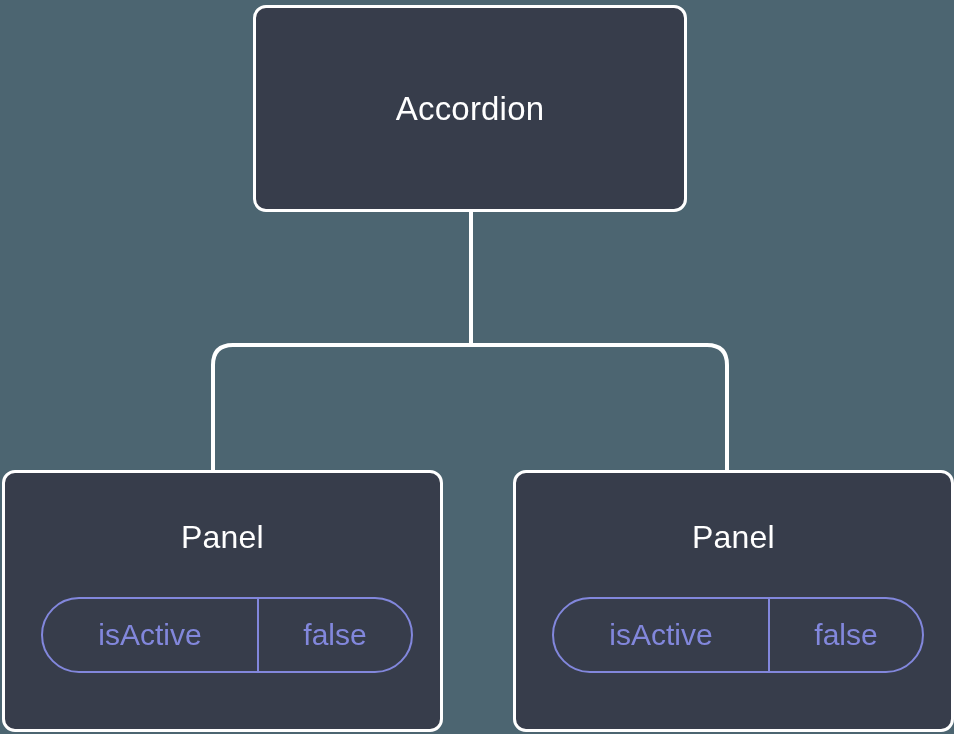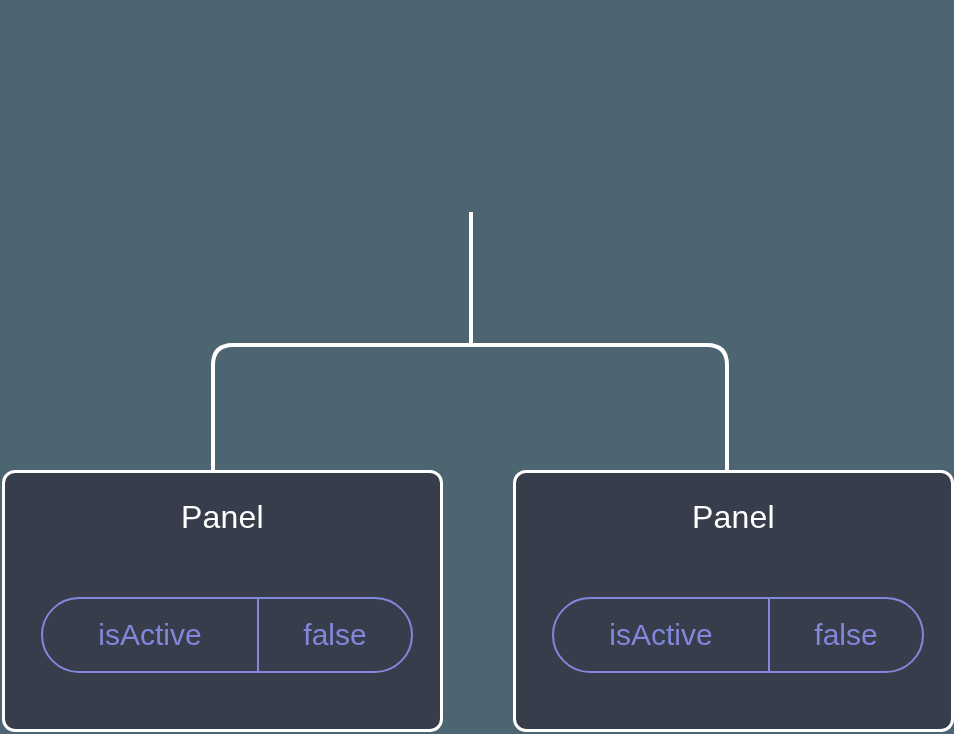--- a/index.html
+++ b/index.html
@@ -57,21 +57,21 @@
     font-size: 33px;
     line-height: 1;
   }
 
   
   .node-child {
     top: 470px;
     width: 441px;
     height: 262px;
     justify-content: flex-start;
-    padding-top: 26px;
+    padding-top: 46px;
   }
 
   .node-child-left  { left: 2px; }
   .node-child-right { left: 513px; }
 
   .node-title {
     color: #FFFFFF;
     font-size: 32px;
     font-weight: 400;
     letter-spacing: 0.2px;
@@ -127,20 +127,23 @@
 
   <svg id="connectors" viewBox="0 0 954 734" width="954" height="734" xmlns="http://www.w3.org/2000/svg">
 
     <path d="M 471 212 L 471 345" fill="none" stroke="#FFFFFF" stroke-width="4" stroke-linecap="butt"></path>
 
     <path d="M 471 345 L 233 345 Q 213 345 213 365 L 213 470" fill="none" stroke="#FFFFFF" stroke-width="4" stroke-linecap="butt"></path>
 
     <path d="M 471 345 L 707 345 Q 727 345 727 365 L 727 470" fill="none" stroke="#FFFFFF" stroke-width="4" stroke-linecap="butt"></path>
   </svg>
 
+  <div class="node node-root">
+    <span class="node-title">Accordion</span>
+  </div>
 
   <div class="node node-child node-child-left">
     <span class="node-title">Panel</span>
     <div class="state-pill">
       <span class="state-key">isActive</span>
       <span class="state-divider"></span>
       <span class="state-value">false</span>
     </div>
   </div>
 

